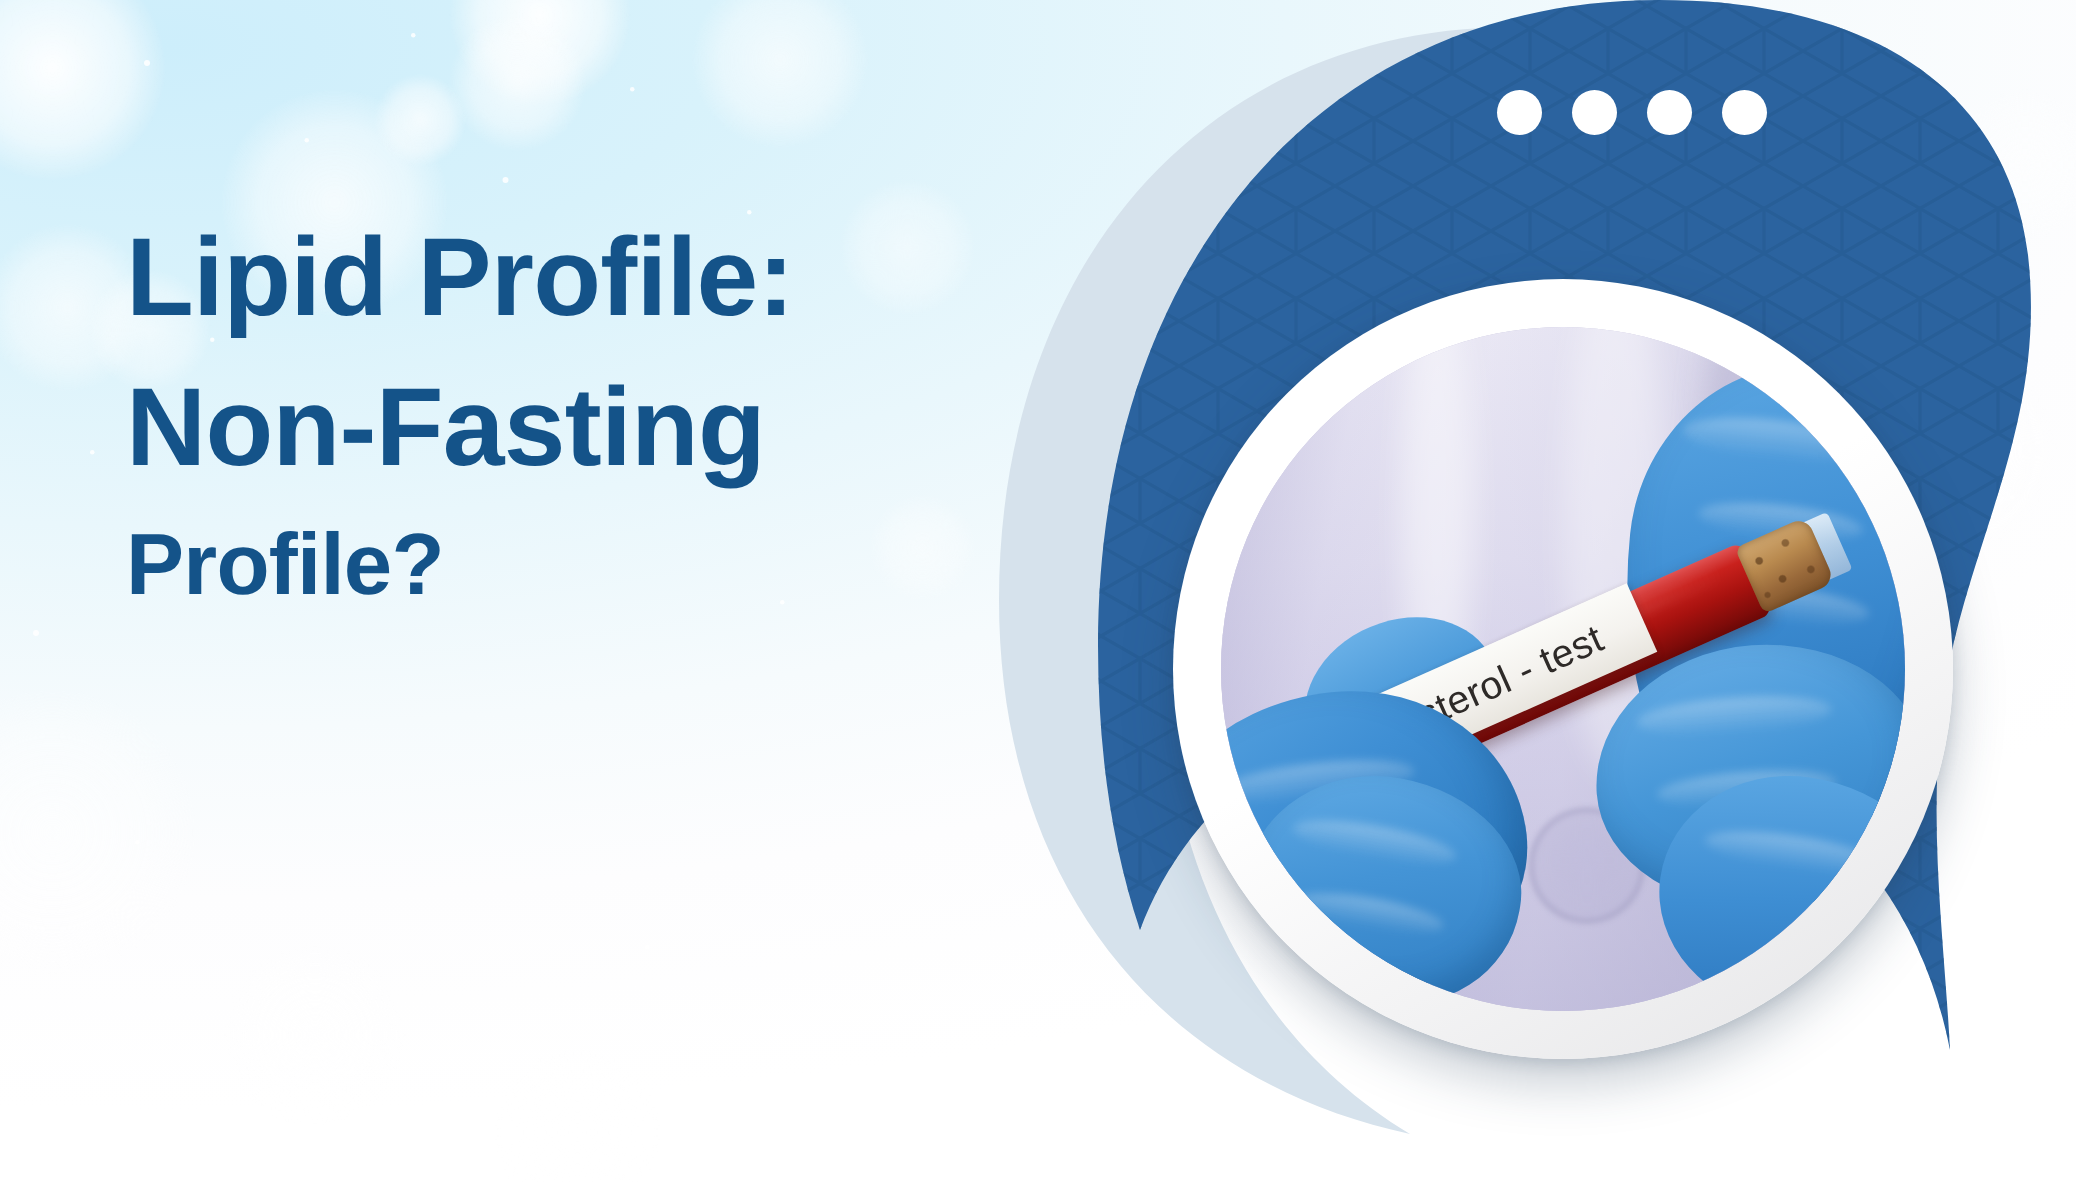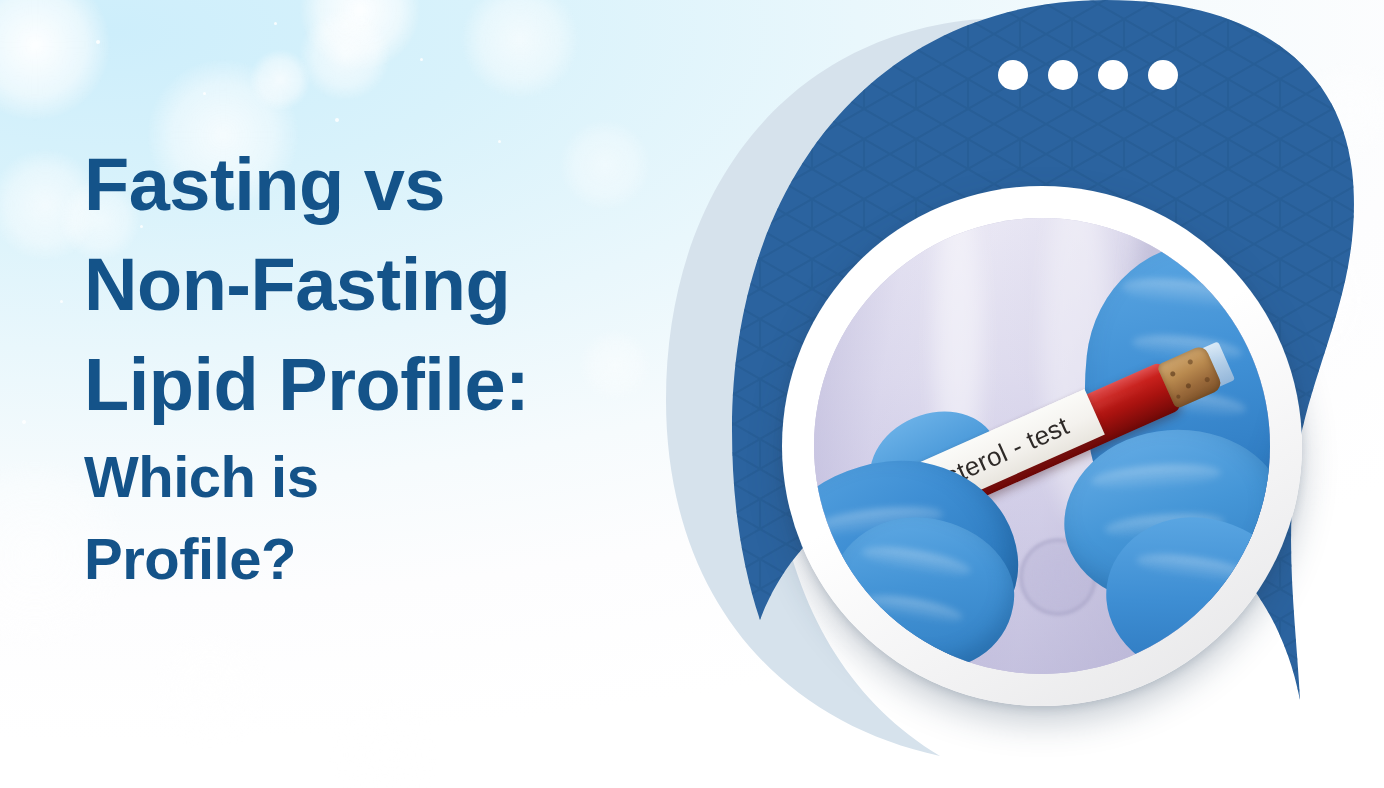--- a/index.html
+++ b/index.html
@@ -296,20 +296,18 @@
         <div class="glove glove-l2">
           <div class="wrinkle" style="left:26px;top:34px;width:110px;height:22px;"></div>
           <div class="wrinkle" style="left:36px;top:82px;width:100px;height:20px;"></div>
         </div>
 
       </div>
     </div>
   </div>
 
   <div class="title-block">
-    <div class="t-line t-big">Fasting vs</div>
+    <div class="t-line t-big">Lipid Profile:</div>
     <div class="t-line t-big">Non-Fasting</div>
-    <div class="t-line t-big">Lipid Profile:</div>
-    <div class="t-line t-sub">Which is</div>
     <div class="t-line t-sub">Profile?</div>
   </div>
 
 </div>
 
 </body></html>

